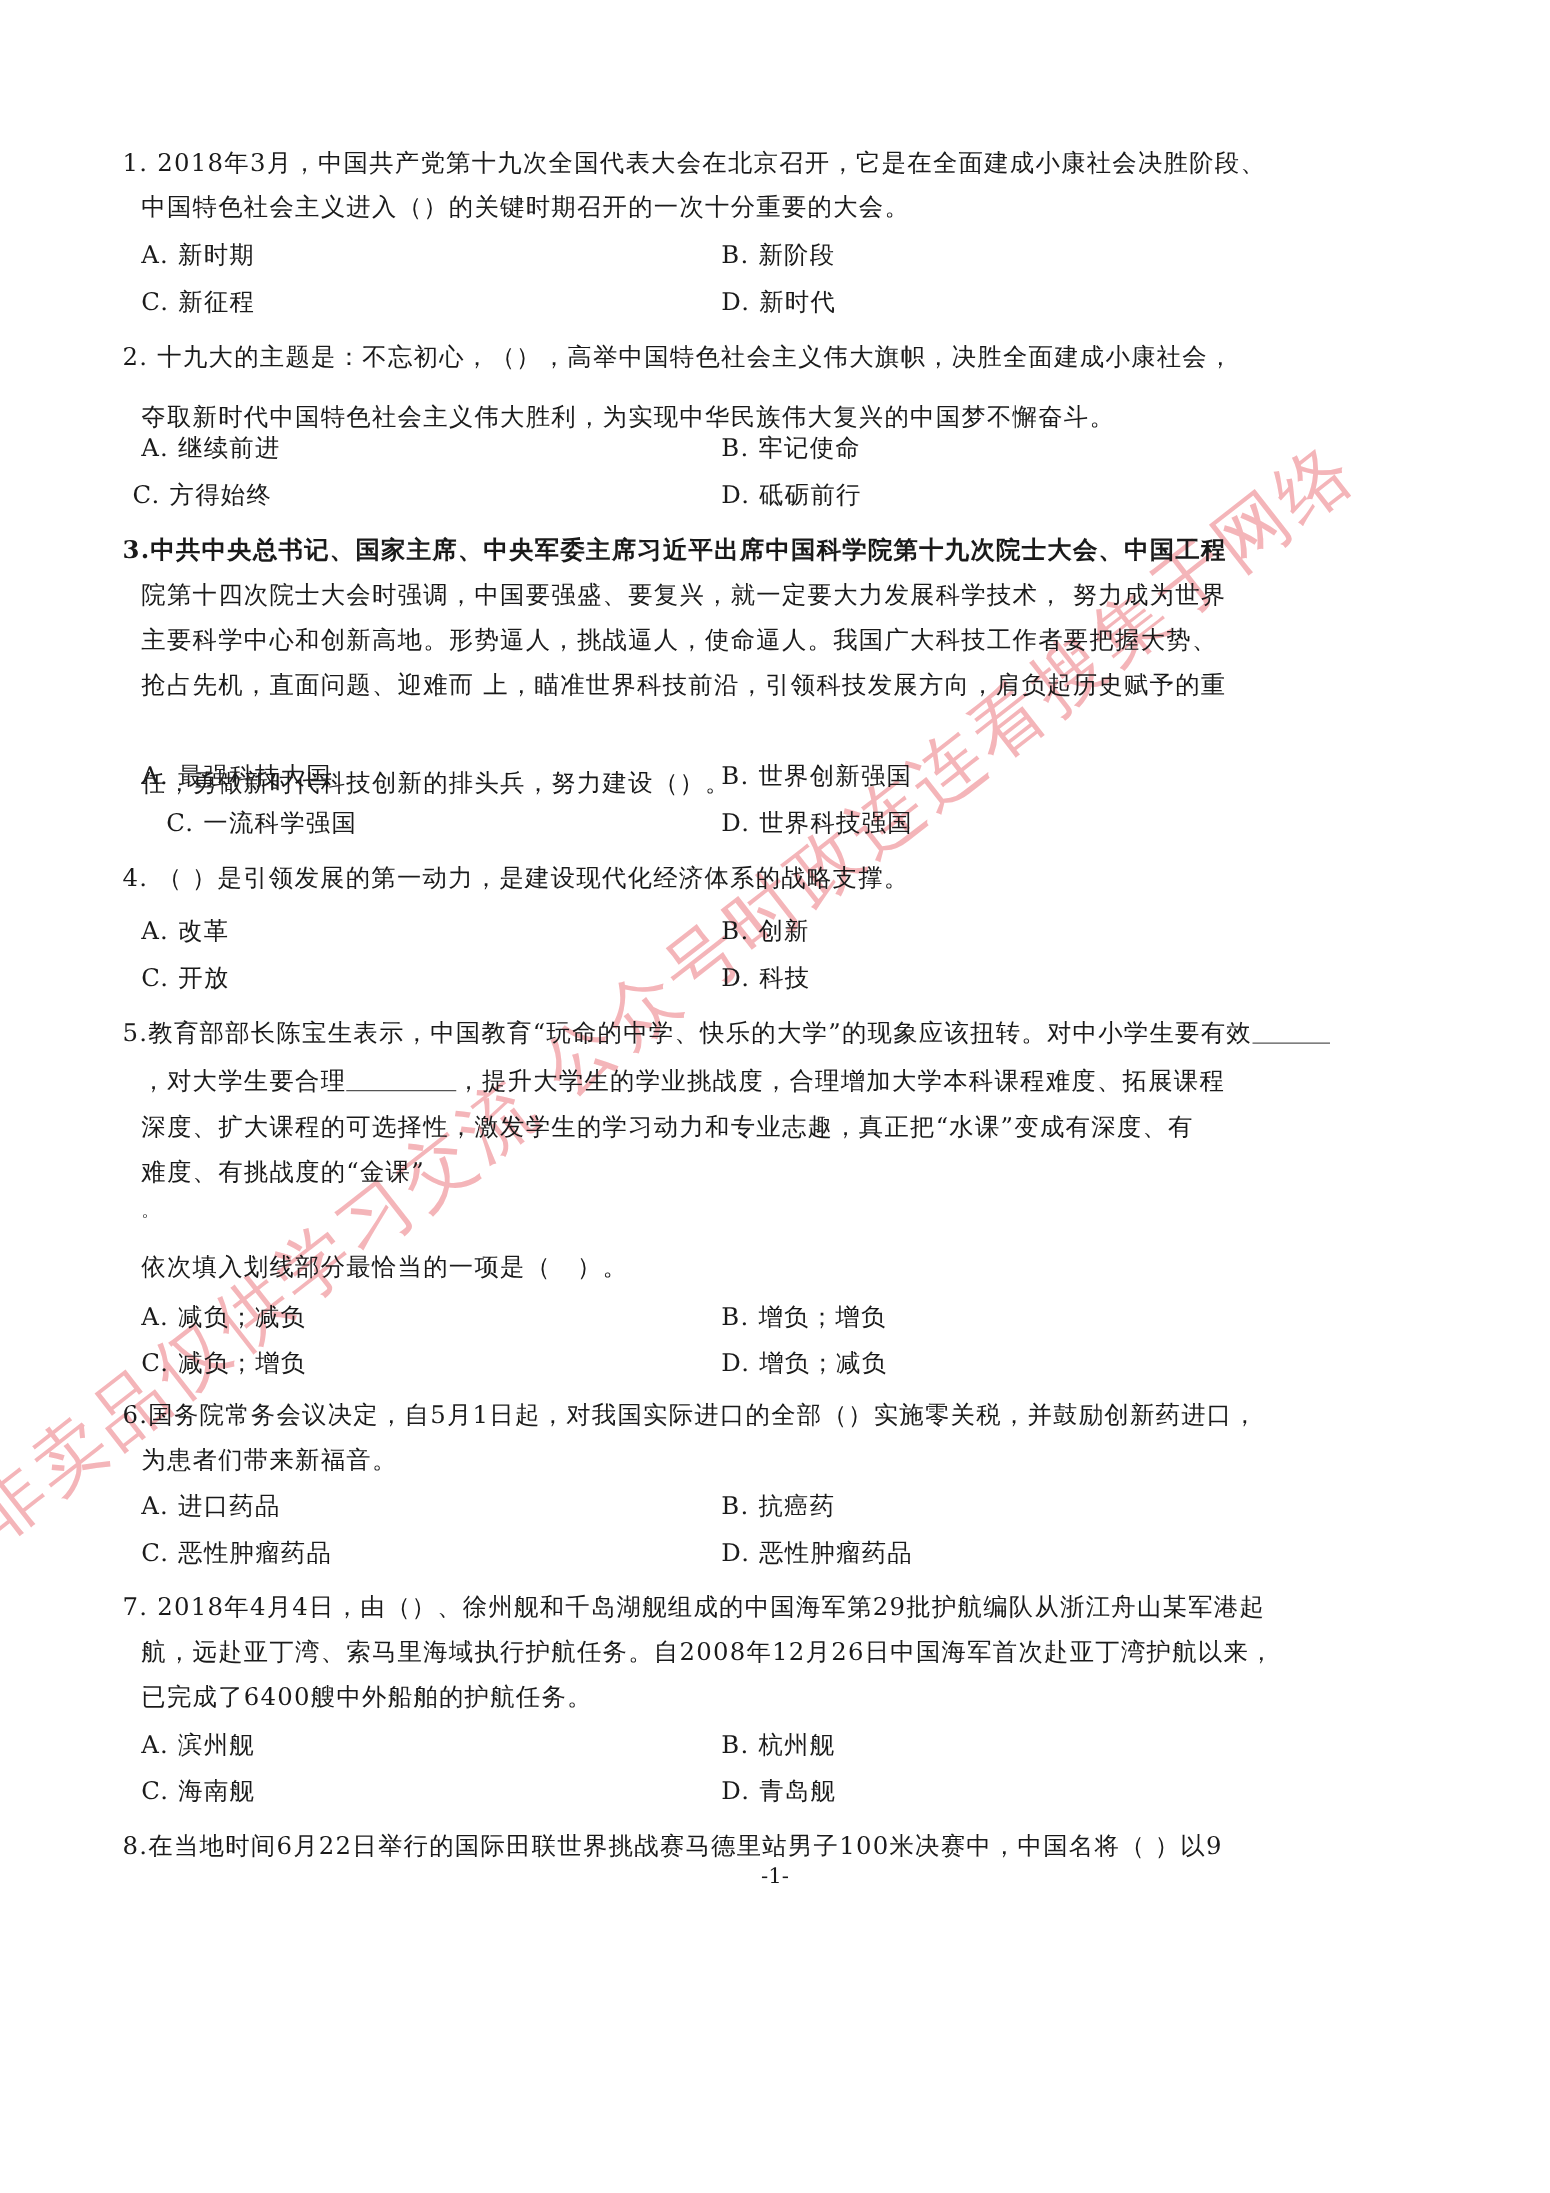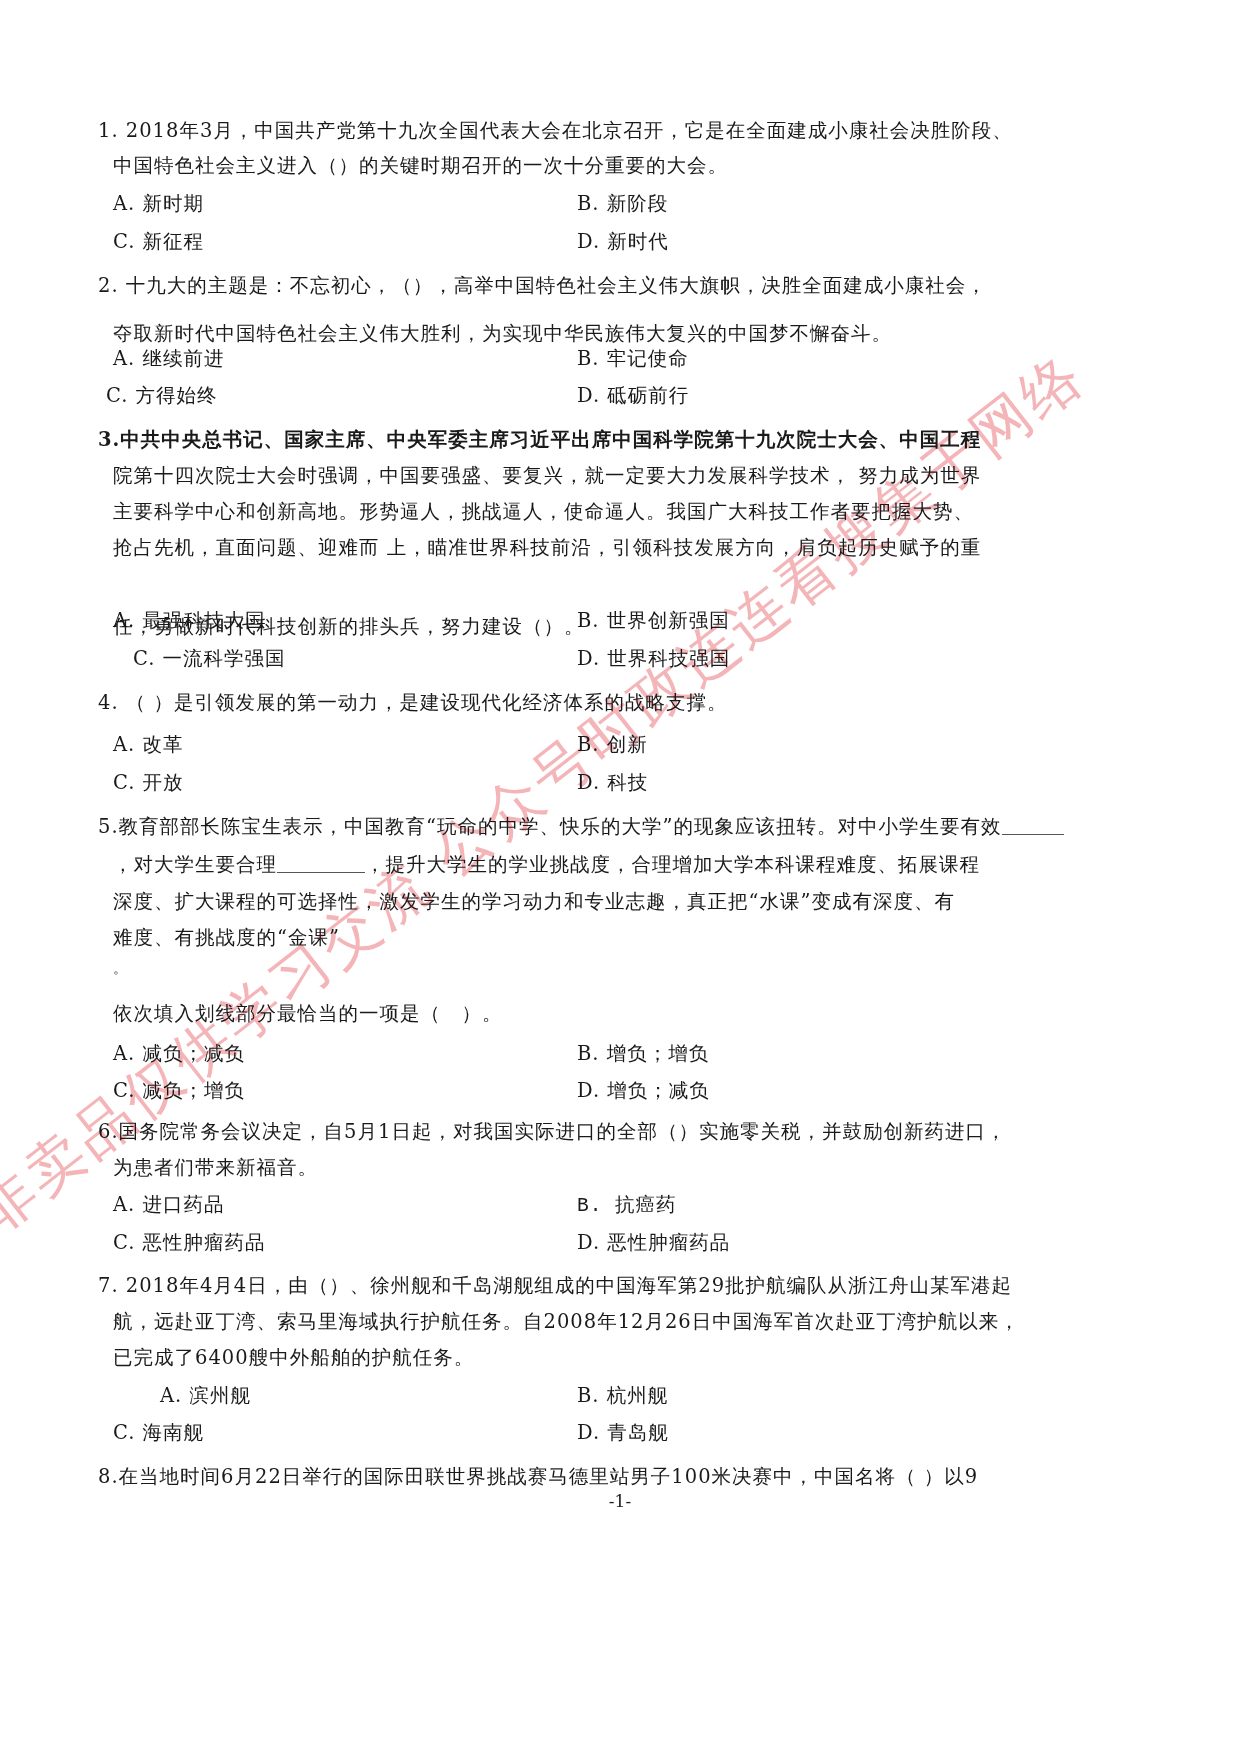--- a/index.html
+++ b/index.html
@@ -80,30 +80,30 @@
     <div class="opt" style="left:113px;top:1040px;">A. 减负；减负</div>
     <div class="opt" style="left:577px;top:1040px;">B. 增负；增负</div>
     <div class="opt" style="left:113px;top:1077px;">C. 减负；增负</div>
     <div class="opt" style="left:577px;top:1077px;">D. 增负；减负</div>
   </div>
 
   <div>
     <div class="line" style="left:98px;top:1118px;">6.国务院常务会议决定，自5月1日起，对我国实际进口的全部（）实施零关税，并鼓励创新药进口，</div>
     <div class="line" style="left:113px;top:1154px;">为患者们带来新福音。</div>
     <div class="opt" style="left:113px;top:1191px;">A. 进口药品</div>
-    <div class="opt" style="left:577px;top:1191px;font-family:Liberation Mono, monospace;">B. 抗癌药</div>
+    <div class="opt" style="left:577px;top:1191px;">B. 抗癌药</div>
     <div class="opt" style="left:113px;top:1229px;">C. 恶性肿瘤药品</div>
     <div class="opt" style="left:577px;top:1229px;">D. 恶性肿瘤药品</div>
   </div>
 
   <div>
     <div class="line" style="left:98px;top:1272px;">7. 2018年4月4日，由（）、徐州舰和千岛湖舰组成的中国海军第29批护航编队从浙江舟山某军港起</div>
     <div class="line" style="left:113px;top:1308px;">航，远赴亚丁湾、索马里海域执行护航任务。自2008年12月26日中国海军首次赴亚丁湾护航以来，</div>
     <div class="line" style="left:113px;top:1344px;">已完成了6400艘中外船舶的护航任务。</div>
-    <div class="opt" style="left:113px;top:1382px;margin-left:47px;">A. 滨州舰</div>
+    <div class="opt" style="left:113px;top:1382px;">A. 滨州舰</div>
     <div class="opt" style="left:577px;top:1382px;">B. 杭州舰</div>
     <div class="opt" style="left:113px;top:1419px;">C. 海南舰</div>
     <div class="opt" style="left:577px;top:1419px;">D. 青岛舰</div>
   </div>
 
   <div>
     <div class="line" style="left:98px;top:1463px;">8.在当地时间6月22日举行的国际田联世界挑战赛马德里站男子100米决赛中，中国名将（ ）以9</div>
   </div>
 
   <div class="pagenum" style="top:1491px;">-1-</div>

